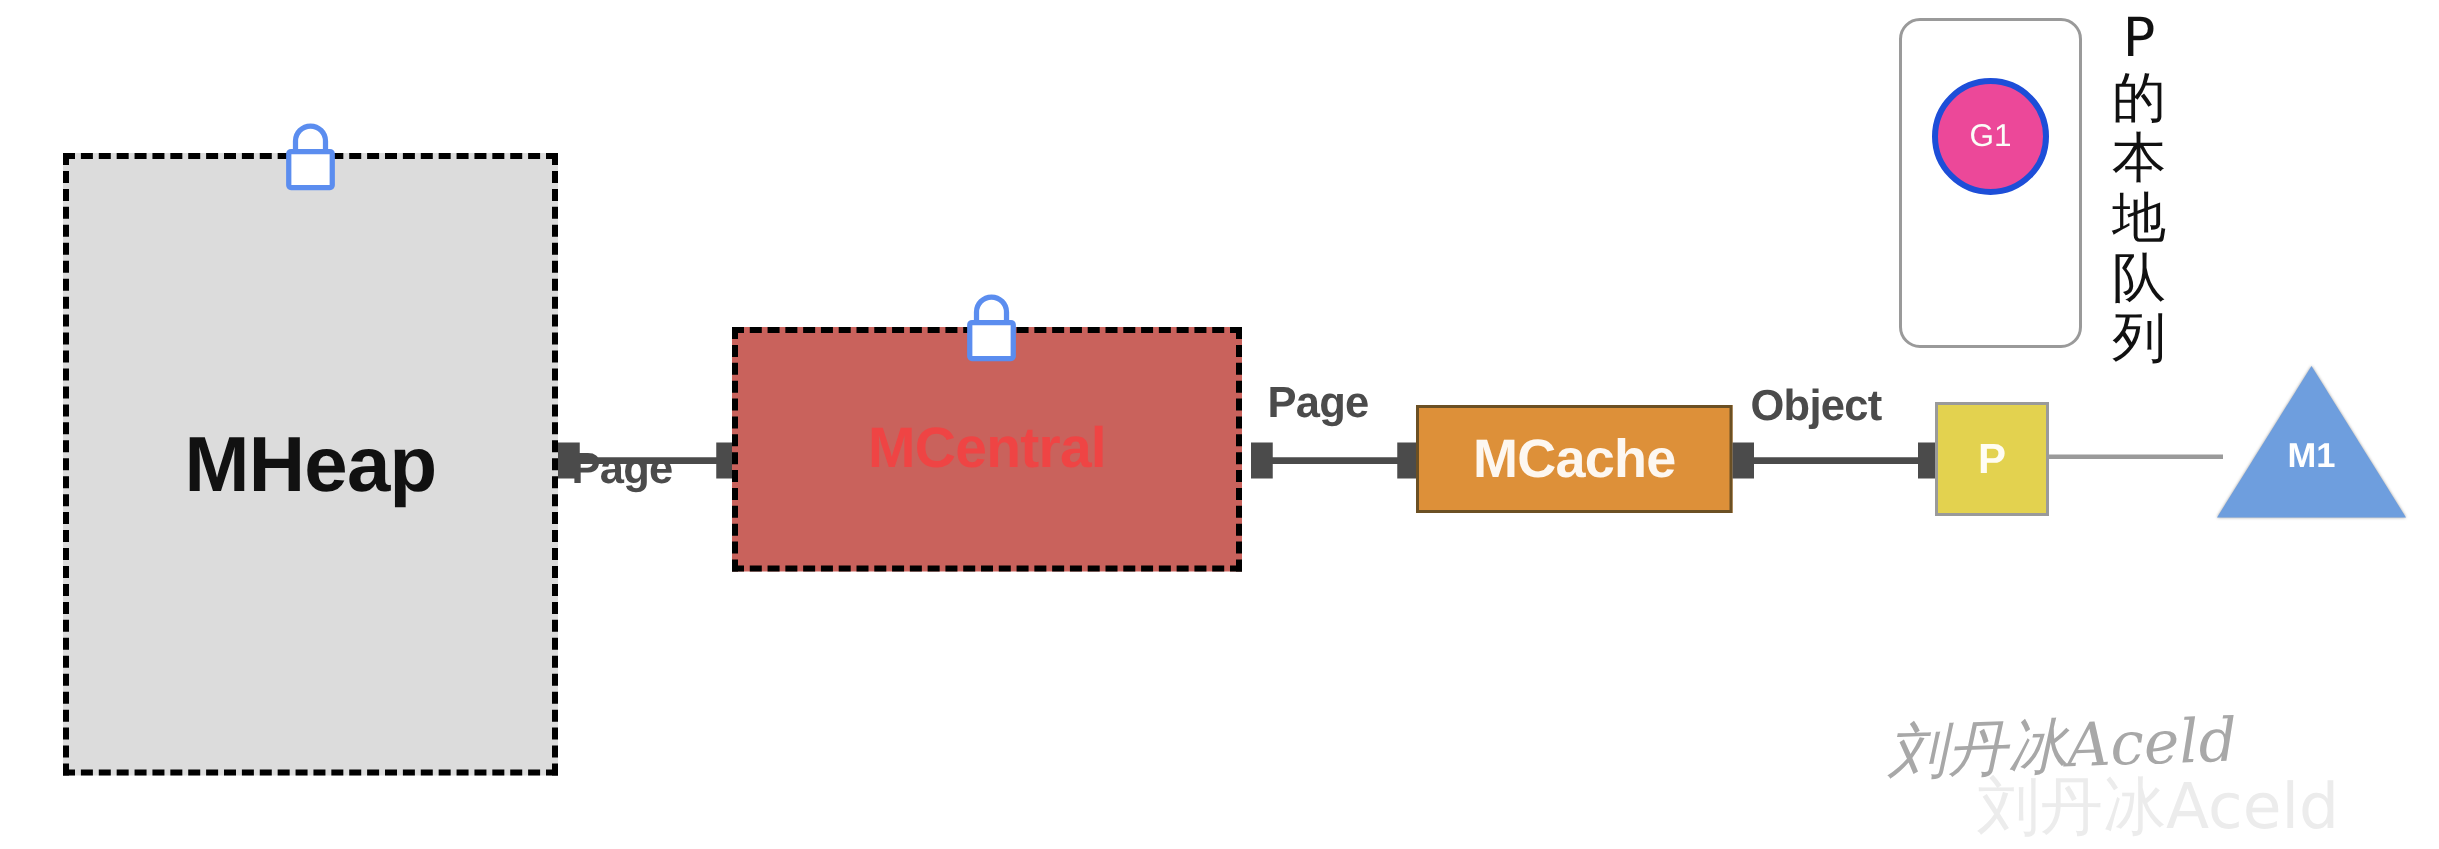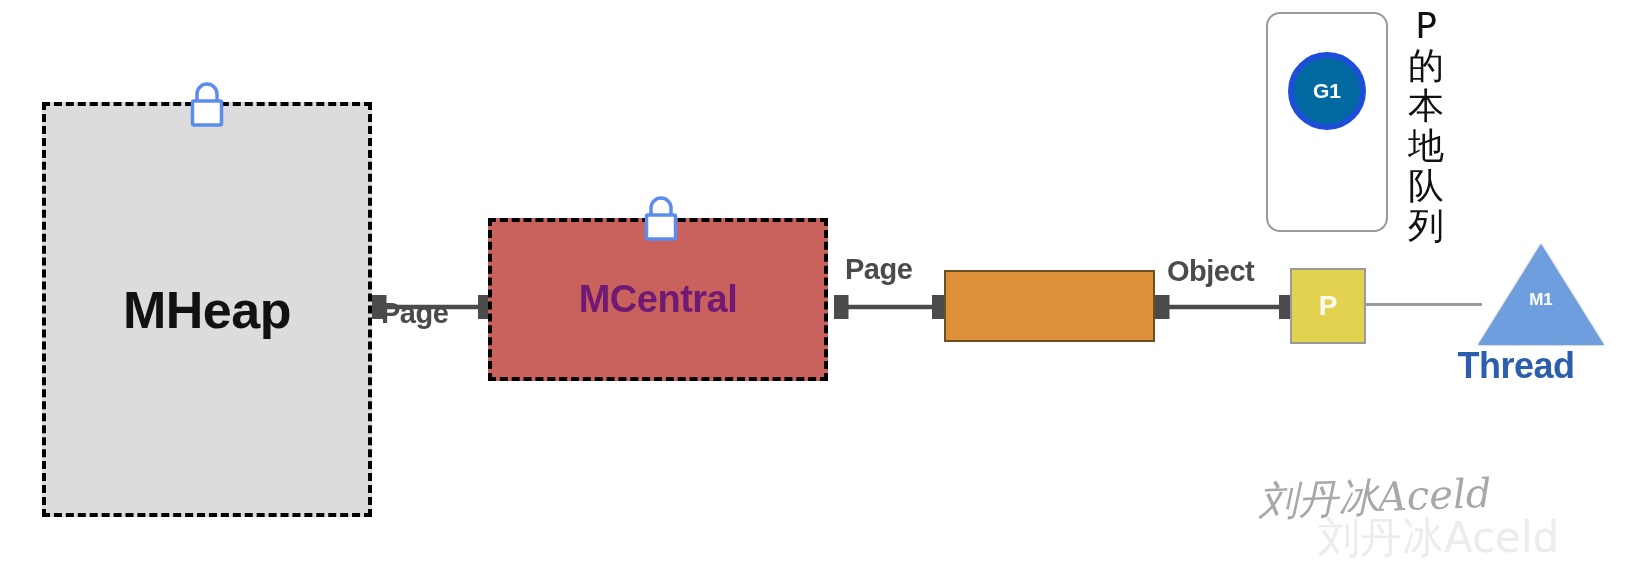--- a/index.html
+++ b/index.html
@@ -59,21 +59,21 @@
     position: absolute;
     left: 488px;
     top: 218px;
     width: 340px;
     height: 163px;
     display: flex;
     align-items: center;
     justify-content: center;
     font-size: 38px;
     font-weight: bold;
-    color: #701a75;
+    color: #ef4444;
     letter-spacing: -0.5px;
   }
 
   
   #mcache-box {
     position: absolute;
     left: 944px;
     top: 270px;
     width: 211px;
     height: 72px;
@@ -141,28 +141,28 @@
     background: #ffffff;
     border: 2px solid #9a9a9a;
     border-radius: 14px;
     box-sizing: border-box;
   }
   .g-circle {
     position: absolute;
     width: 78px;
     height: 78px;
     border-radius: 50%;
-    background: #0369a1;
-    border: 6px solid #1d4ed8;
+    background: #ec4899;
+    border: 4px solid #1d4ed8;
     box-sizing: border-box;
     display: flex;
     align-items: center;
     justify-content: center;
     font-size: 21px;
-    font-weight: bold;
+    font-weight: normal;
     color: #fbfdf8;
   }
   #g1-circle { left: 1288px; top: 52px; }
   #g2-circle { left: 1288px; top: 144px; }
 
   
   #queue-caption {
     position: absolute;
     left: 1400px;
     top: 6px;
@@ -186,21 +186,21 @@
     border-right: 63px solid transparent;
     border-bottom: 101px solid #6e9ede;
     filter: drop-shadow(0 0 1px #9a9a9a);
   }
   #m1-label {
     position: absolute;
     left: 1478px;
     top: 290px;
     width: 126px;
     text-align: center;
-    font-size: 17px;
+    font-size: 23px;
     font-weight: bold;
     color: #ffffff;
   }
   #thread-label {
     position: absolute;
     left: 1406px;
     top: 345px;
     width: 220px;
     text-align: center;
     font-size: 36px;
@@ -293,20 +293,21 @@
   </div>
 
   <div class="arrow-label" id="span-label">Page</div>
   <div class="arrow-wrap" style="left:834px; top:295px;">
     <svg width="112" height="24" viewBox="0 0 112 24">
       <line x1="10" y1="12" x2="102" y2="12" stroke="#4b4b4b" stroke-width="4.5" marker-start="url(#ah-l)" marker-end="url(#ah-r)"></line>
     </svg>
   </div>
 
   <div id="mcache-box"></div>
+  <div id="mcache-label">MCache</div>
 
   <div class="arrow-label" id="object-label">Object</div>
   <div class="arrow-wrap" style="left:1155px; top:295px;">
     <svg width="138" height="24" viewBox="0 0 138 24">
       <line x1="10" y1="12" x2="128" y2="12" stroke="#4b4b4b" stroke-width="4.5" marker-start="url(#ah-l)" marker-end="url(#ah-r)"></line>
     </svg>
   </div>
 
   <div id="gqueue-box"></div>
   <div class="g-circle" id="g1-circle">G1</div>
@@ -317,18 +318,17 @@
 队
 列</div>
 
   <div id="p-box"></div>
   <div id="p-label">P</div>
 
   <div id="p-m-connector"></div>
 
   <div id="m1-triangle"></div>
   <div id="m1-label">M1</div>
-  <div id="thread-label">Thread</div>
 
   <div id="watermark-main">刘丹冰Aceld</div>
   <div id="watermark-ghost">刘丹冰Aceld</div>
 
 </div>
 
 </body></html>

